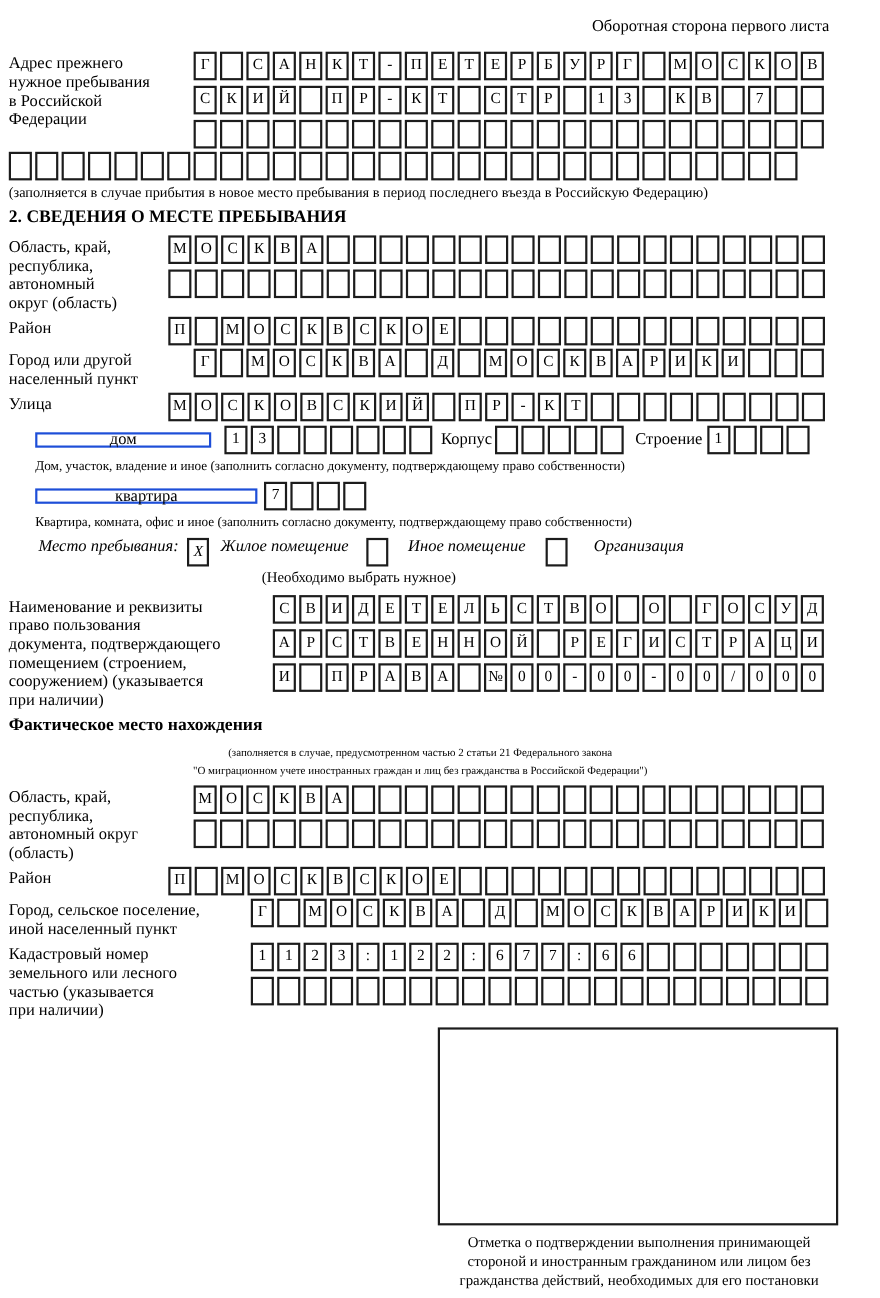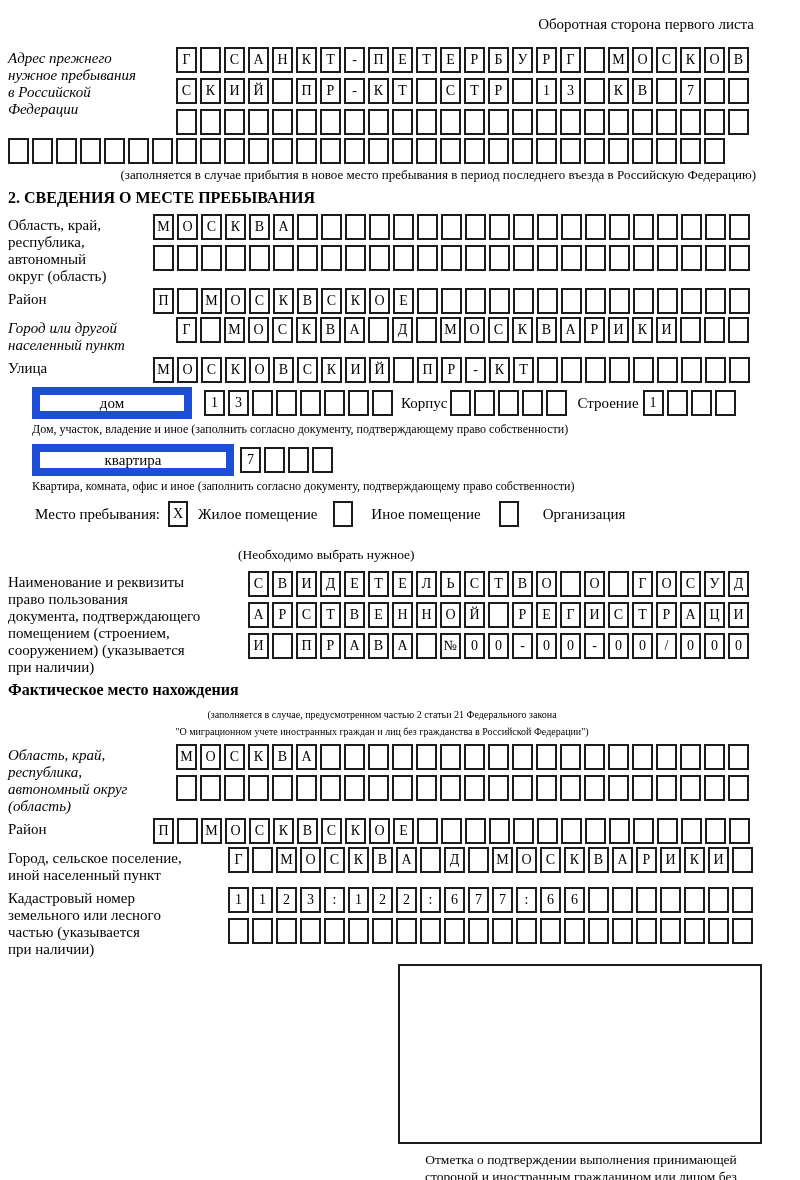--- a/index.html
+++ b/index.html
@@ -9,46 +9,46 @@
     font-family: "Liberation Serif", "DejaVu Serif", serif;
     font-size: 15px; color: #000;
   }
   .sheet { padding: 12px 44px 0 8px; width: 800px; }
 
   .back-note { text-align: right; margin: 4px 2px 14px 0; }
 
   .frow { display: flex; align-items: flex-start; margin-bottom: 3px; }
   .lbl { line-height: 17px; padding-top: 3px; }
   .w145 { flex: 0 0 145px; }
-  .w168 { flex: 0 0 168px; font-style: italic; }
+  .w168 { flex: 0 0 168px; }
   .w220 { flex: 0 0 220px; }
   .w240 { flex: 0 0 240px; }
 
   .cells { display: flex; gap: 3px; flex-wrap: nowrap; }
   .cell {
     flex: 0 0 21px; width: 21px; height: 26px;
     border: 2px solid #1c1c1c;
     display: flex; align-items: center; justify-content: center;
     font-size: 14px; line-height: 1; background: #fff;
   }
   .vrows { display: flex; flex-direction: column; gap: 5px; }
 
-  .caption-c { text-align: right; font-size: 13px; margin: 3px 0 6px; line-height: 16px; }
+  .caption-c { text-align: left; font-size: 13px; margin: 3px 0 6px; line-height: 16px; }
   .caption-l { font-size: 12px; margin: 2px 0 7px 24px; }
   .h-bold { font-weight: bold; font-size: 16px; margin: 5px 0 7px; }
 
   .house-row, .apt-row { display: flex; align-items: center; margin: 4px 0 3px 24px; }
   .typebox {
-    border: 8px solid #1d4ed8; height: 32px;
+    border: 2px solid #1d4ed8; height: 14px;
     display: flex; align-items: center; justify-content: center;
   }
   .tb160 { width: 160px; }
   .tb202 { width: 202px; }
 
-  .stay-row { display: flex; align-items: center; margin: 4px 0 20px 27px; }
+  .stay-row { display: flex; align-items: flex-start; margin: 4px 0 2px 27px; font-style: italic; }
   .checkbox {
     width: 20px; height: 26px; border: 2px solid #1c1c1c;
     display: flex; align-items: center; justify-content: center; font-size: 14px;
   }
   .hint { font-size: 13.5px; margin: 1px 0 8px 230px; }
 
   .cap-center { text-align: center; font-size: 10px; line-height: 17px; margin-bottom: 4px; }
 
   .markbox { width: 364px; height: 180px; border: 2px solid #1c1c1c; margin: 6px 0 0 390px; }
   .mark-caption { width: 470px; margin: 7px 0 0 338px; text-align: center; font-size: 13.5px; line-height: 17px; }

